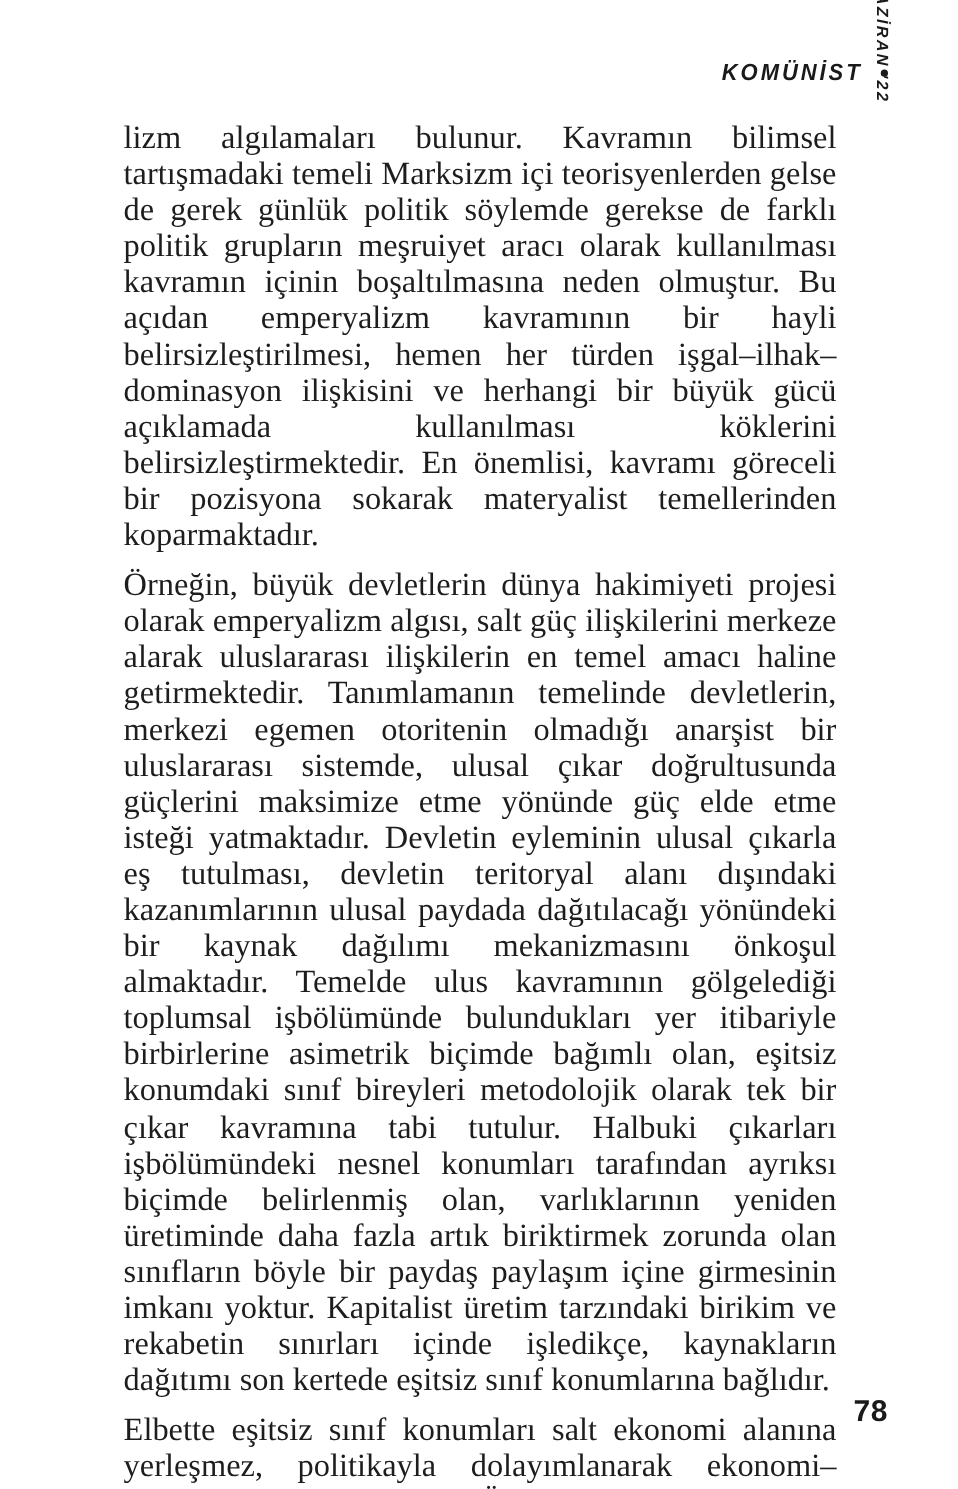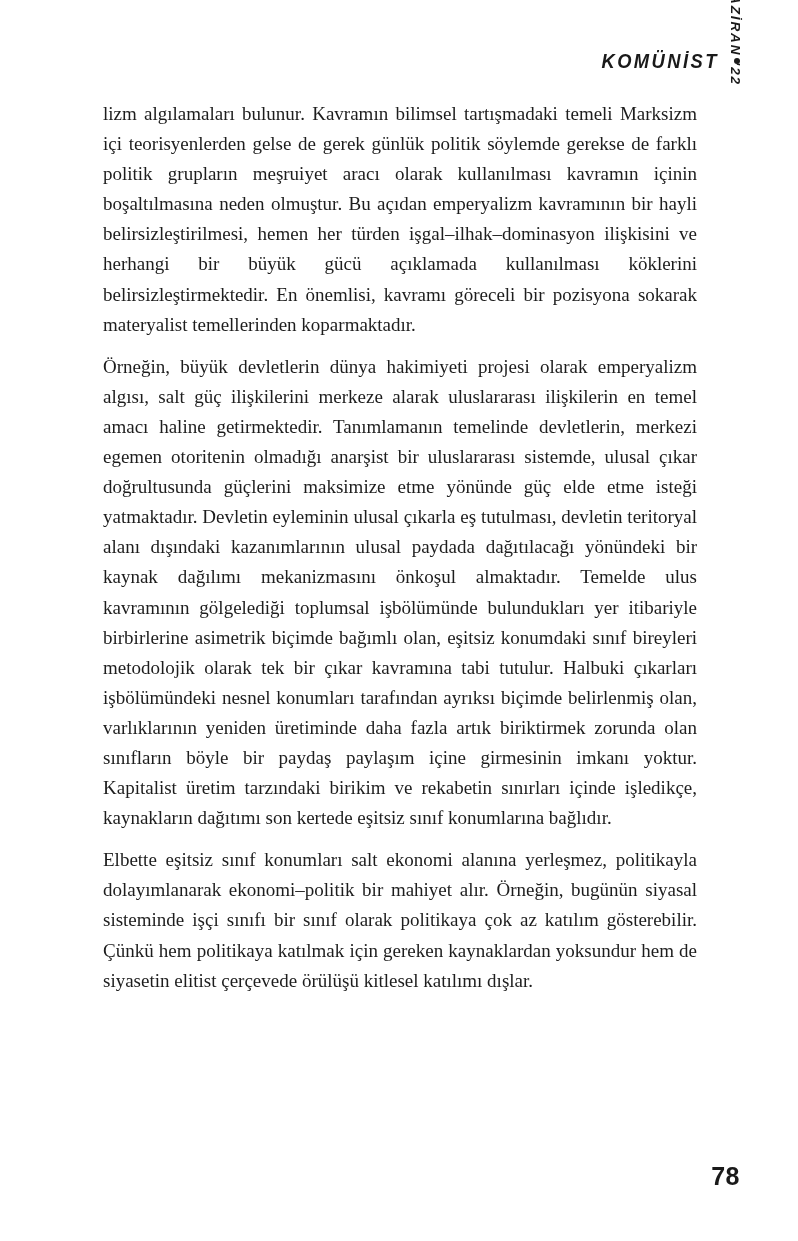--- a/index.html
+++ b/index.html
@@ -73,21 +73,21 @@
 
   
   .body-column {
     position: absolute;
     left: 103px;
     top: 99px;
     width: 594px;
   }
   .body-paragraph {
     margin: 0 0 12px 0;
-    font-size: 19px;
+    font-size: 27px;
     line-height: 30.1px;
     text-align: justify;
     text-justify: inter-word;
     hyphens: manual;
     color: #1d1d1d;
   }
   .body-paragraph:last-child {
     margin-bottom: 15px;
   }
 

